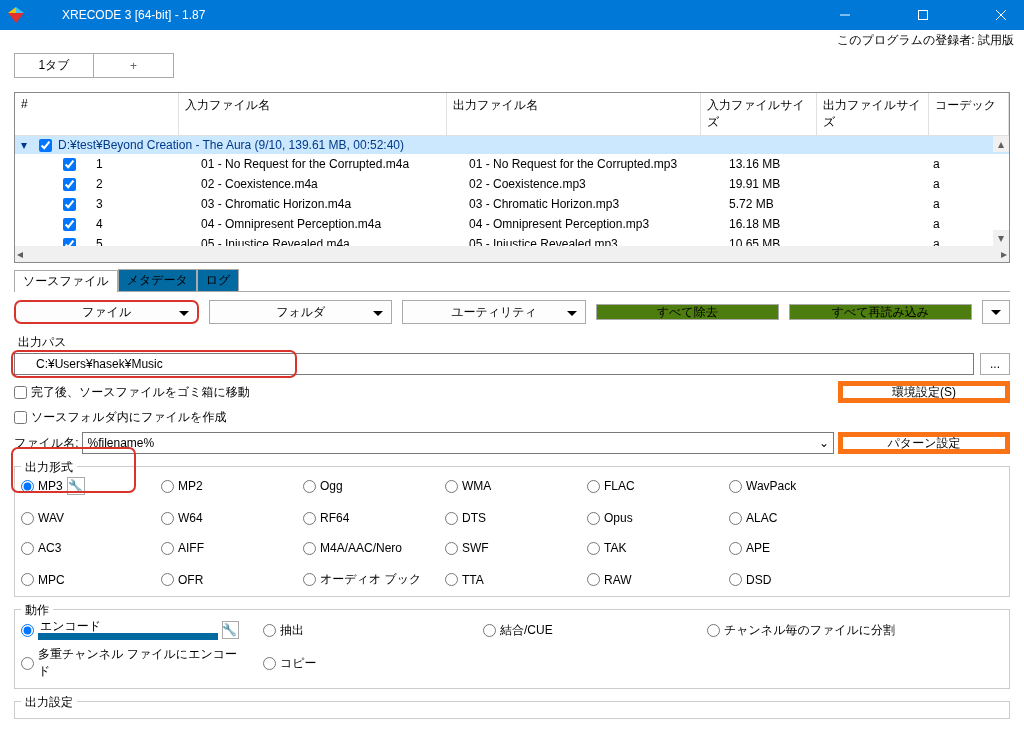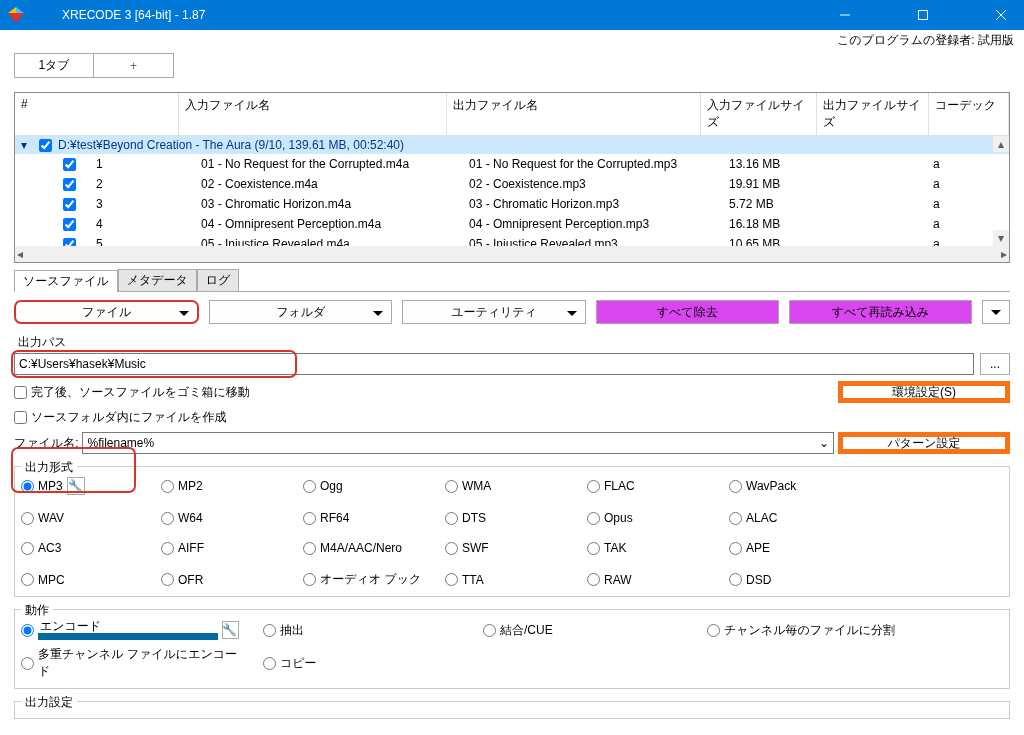--- a/index.html
+++ b/index.html
@@ -41,34 +41,34 @@
 .file-row .row-outsz{ width: 112px; }
 .file-row .row-codec{ flex: 1; padding-left: 4px; }
 .vscroll-up { position: absolute; right: 0; top: 0; width: 16px; height: 16px; background: #f0f0f0; display: flex; align-items: center; justify-content: center; color: #606060; }
 .vscroll-dn { position: absolute; right: 0; bottom: 0; width: 16px; height: 16px; background: #f0f0f0; display: flex; align-items: center; justify-content: center; color: #606060; }
 .hscroll-bar { height: 16px; background: #f0f0f0; display: flex; justify-content: space-between; align-items: center; padding: 0 2px; }
 .hscroll-bar span { color: #606060; }
 
 .sub-tabs { display: flex; margin-top: 6px; border-bottom: 1px solid #aaa; }
 .sub-tab { padding: 2px 8px; border: 1px solid #aaa; border-bottom: none; margin-right: 0; background: #fff; }
 .sub-tab.active { position: relative; top: 1px; background: #fff; }
-.sub-tab:not(.active){ background: #e5e5e5; }
+.sub-tab:not(.active){ background: #0369a1; }
 
 .toolbar { display: flex; gap: 10px; margin-top: 8px; align-items: center; }
 .tb-dropdown { flex: 1; height: 24px; border: 1px solid #aaa; background: #fdfdfd; display: flex; align-items: center; justify-content: center; position: relative; }
 .tb-dropdown .caret { position: absolute; right: 8px; }
-.tb-button { flex: 1; height: 24px; border: 1px solid #aaa; background: #d946ef; display: flex; align-items: center; justify-content: center; }
+.tb-button { flex: 1; height: 16px; border: 1px solid #aaa; background: #4d7c0f; display: flex; align-items: center; justify-content: center; }
 .tb-square { width: 28px; height: 24px; border: 1px solid #aaa; background: #fdfdfd; display: flex; align-items: center; justify-content: center; }
 .caret-down { width: 0; height: 0; border-left: 5px solid transparent; border-right: 5px solid transparent; border-top: 5px solid #000; display: inline-block; }
 
 .highlight-red { border: 2px solid #d9342b; border-radius: 7px; }
 
 .section-label { font-size: 12px; margin-top: 10px; padding-left: 4px; }
 .out-path-row { display: flex; gap: 6px; align-items: center; margin-top: 2px; }
-.out-path-input { flex: 1; height: 22px; border: 1px solid #7a7a7a; padding: 0 4px; }
+.out-path-input { flex: 1; height: 22px; border: 1px solid #7a7a7a; padding: 0 21px; }
 .browse-btn { width: 30px; height: 22px; border: 1px solid #aaa; display: flex; align-items: center; justify-content: center; }
 
 .check-row { display: flex; align-items: center; margin-top: 6px; }
 .check-row input { margin-right: 4px; }
 .right-btn { width: 172px; height: 22px; border: 5px solid #f97316; display: flex; align-items: center; justify-content: center; }
 
 .filename-row { display: flex; align-items: center; gap: 4px; margin-top: 6px; }
 .filename-combo { flex: 1; height: 22px; border: 1px solid #7a7a7a; padding: 0 4px; display: flex; align-items: center; position: relative; }
 .filename-combo .caret { position: absolute; right: 4px; }
 

